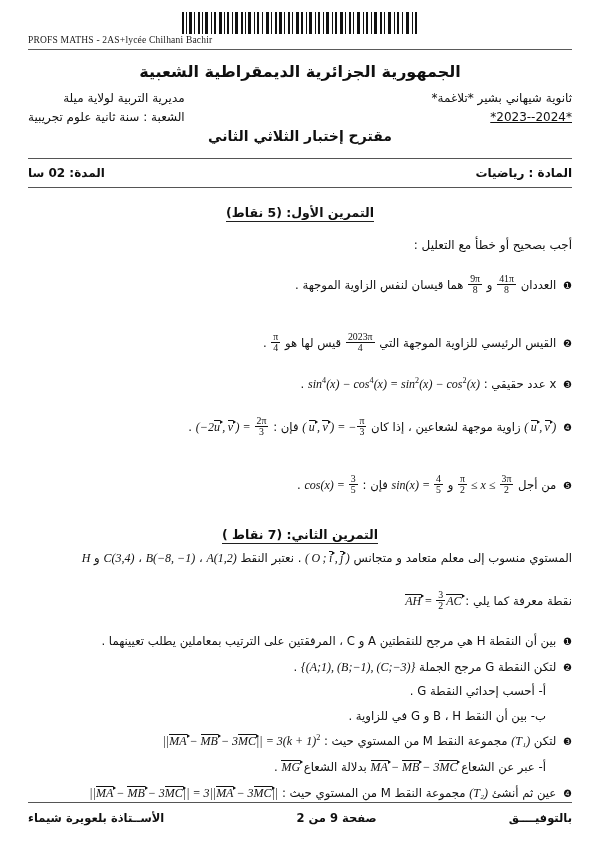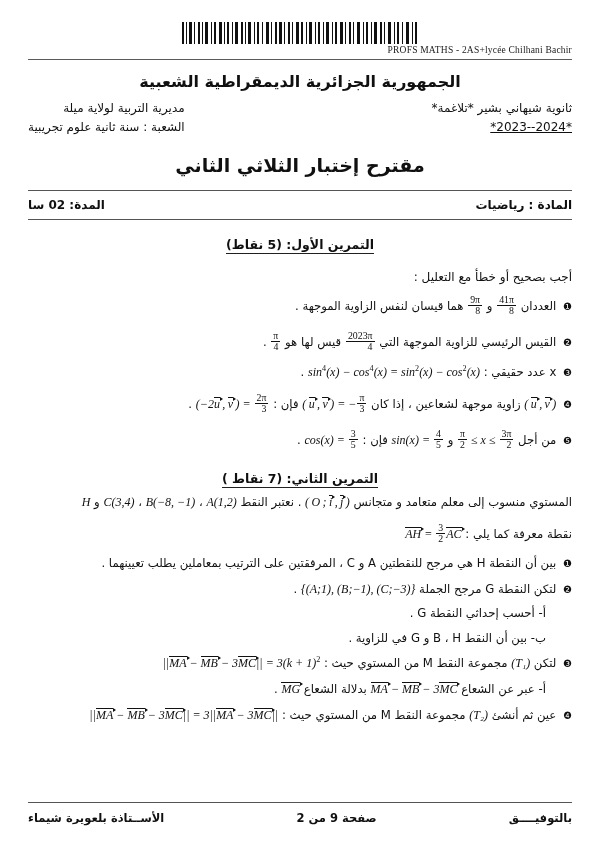--- a/index.html
+++ b/index.html
@@ -18,22 +18,22 @@
   .page {
     width: 600px;
     height: 847px;
     box-sizing: border-box;
     padding: 0 28px;
     position: relative;
   }
 
   
   .barcode-block {
-    padding-top: 22px;
-    text-align: right;
+    padding-top: 12px;
+    text-align: left;
   }
   .barcode {
     display: block;
     margin: 0 auto;
     height: 22px;
     width: 236px;
   }
   .barcode-caption {
     font-family: "Liberation Serif", "DejaVu Serif", serif;
     font-size: 9.5px;
@@ -64,23 +64,22 @@
   .head-col {
     line-height: 1.62;
   }
   .head-col.right { text-align: right; }
   .head-col.left  { text-align: right; }
   .head-col div { white-space: nowrap; }
   .yr { direction: ltr; unicode-bidi: isolate; display: inline-block; text-decoration: underline; }
 
   .exam-title {
     text-align: center;
-    font-size: 19px;
+    font-size: 14px;
     font-weight: bold;
-    margin-top: 16px;
   }
   .rule-mid {
     border-top: 1.1px solid #555;
     margin-top: 14px;
   }
   .subject-row {
     display: flex;
     justify-content: space-between;
     font-size: 12px;
     font-weight: bold;
@@ -128,25 +127,25 @@
     font-family: "Liberation Serif", "DejaVu Serif", serif;
     font-style: italic;
     font-size: 12px;
     white-space: nowrap;
   }
   .eq.up { font-style: normal; }
   
   .frac {
     display: inline-block;
     vertical-align: -0.42em;
-    text-align: right;
+    text-align: center;
     font-size: 0.82em;
     line-height: 1.03;
     font-style: normal;
-    margin: 4px 1px;
+    margin: 15px 1px;
   }
   .frac .n { display: block; padding: 0 2px; }
   .frac .d { display: block; padding: 0 2px; border-top: 1px solid #111; }
   
   .vec {
     display: inline-block;
     border-top: 1px solid #111;
     padding-top: 0px;
     line-height: 1.12;
     position: relative;

